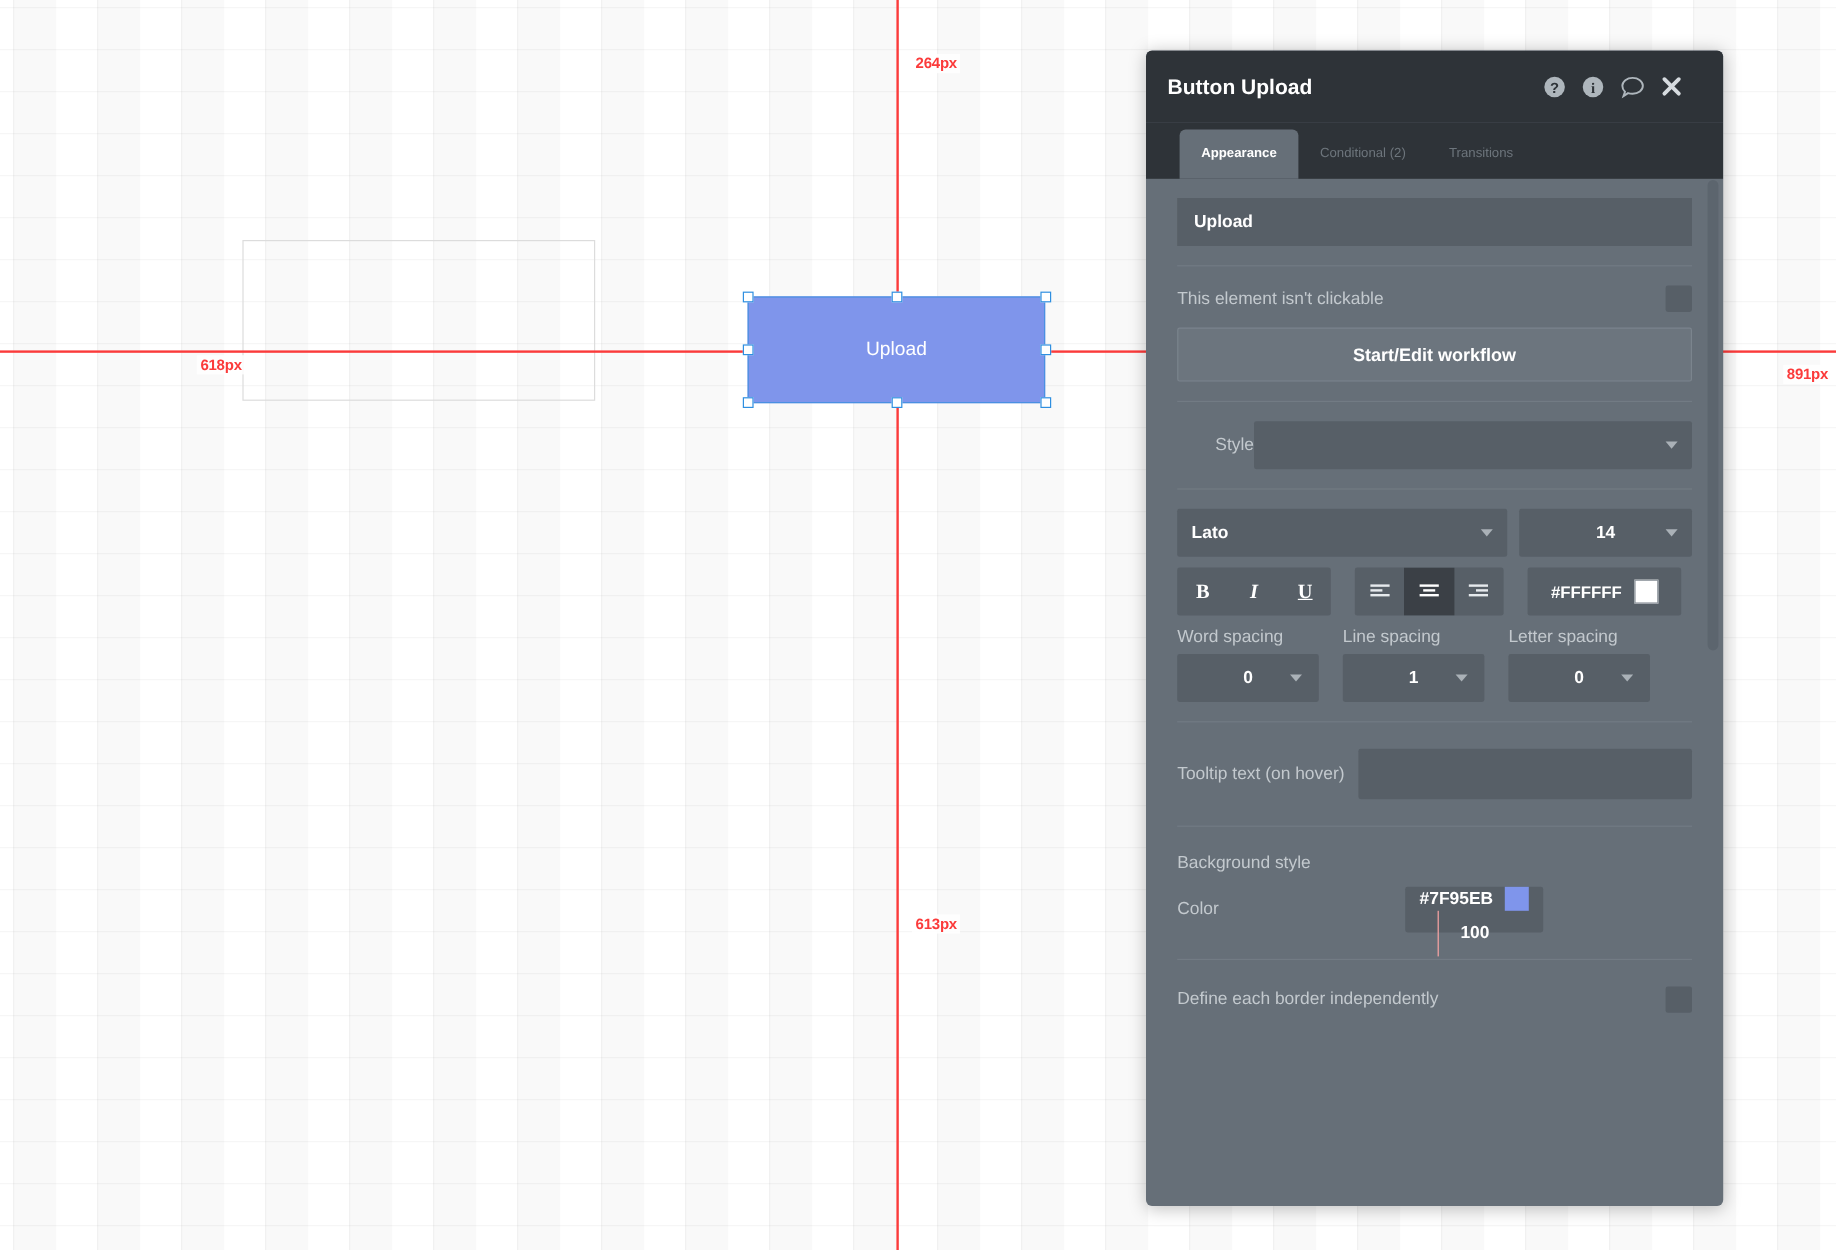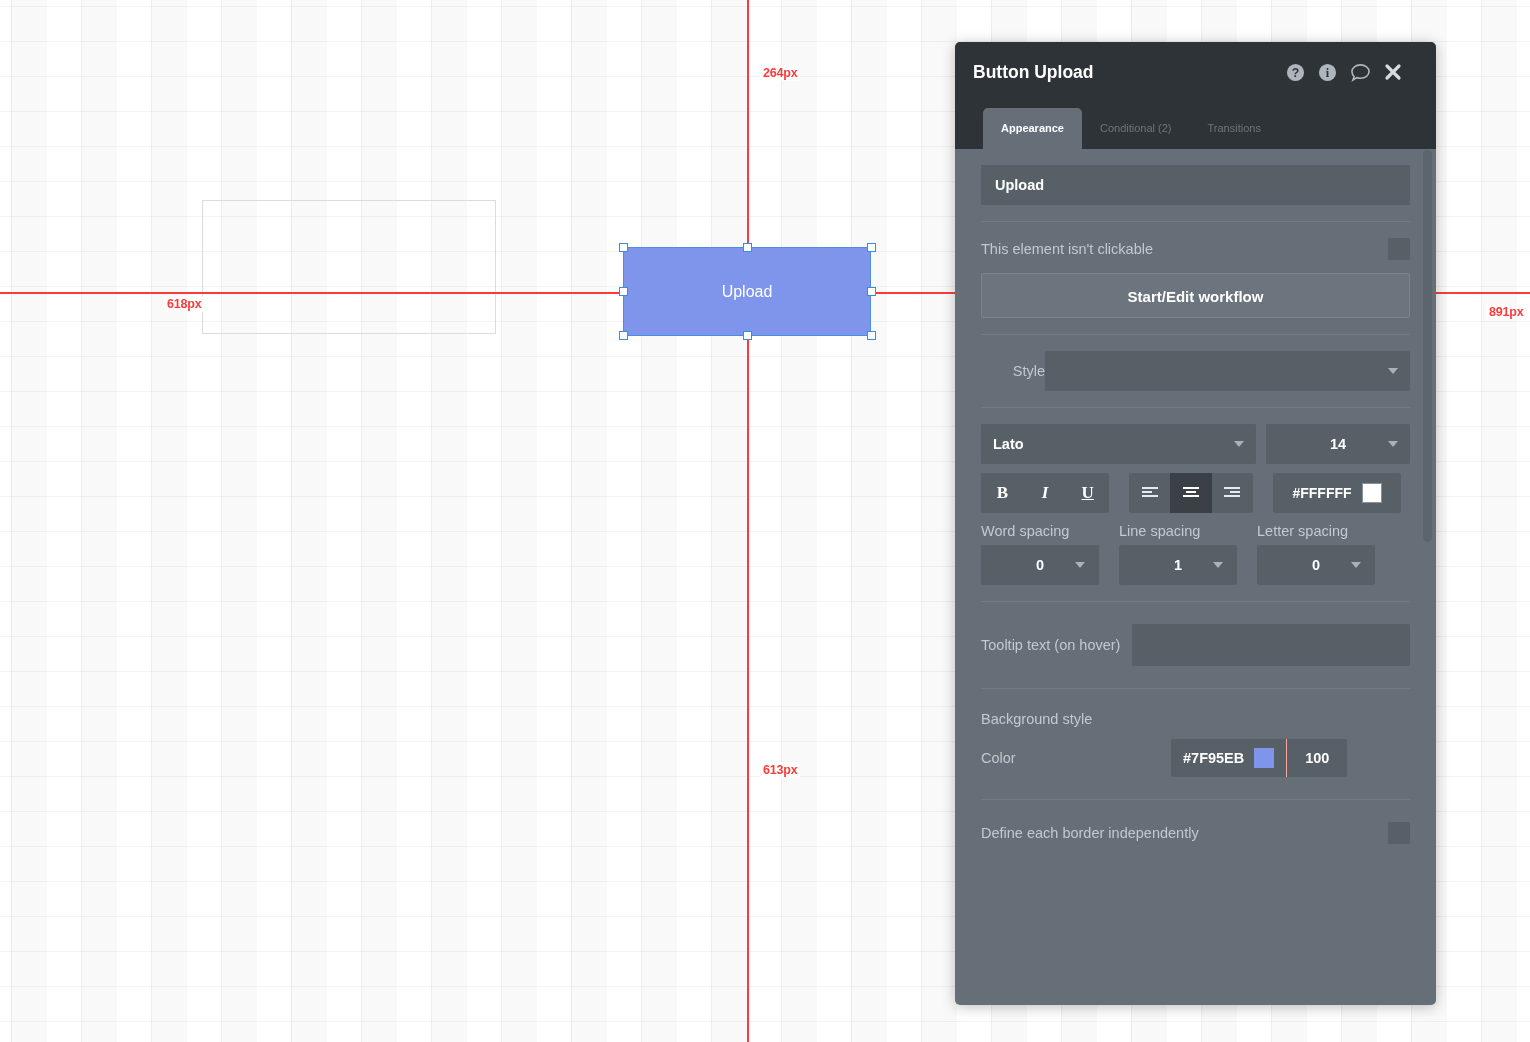--- a/index.html
+++ b/index.html
@@ -306,20 +306,21 @@
   .bg-row .row-label { width: 190px; }
   .bg-select { flex: 1; }
   .color-row { display: flex; align-items: center; margin-top: 12px; }
   .color-row .row-label { width: 190px; }
   .color-field {
     display: flex;
     align-items: center;
     background: #575f67;
     height: 38px;
     border-radius: 2px;
+    flex-direction: column;
   }
   .color-hex {
     padding: 0 12px;
     color: #ffffff;
     font-weight: bold;
     font-size: 14.5px;
     display: flex;
     align-items: center;
     gap: 10px;
   }
@@ -353,21 +354,21 @@
 <body>
 
 <div id="canvas">
 
   <div id="ghost-box"></div>
 
   <div class="guide-v" style="left:747px;"></div>
   <div class="guide-h" style="top:292px;"></div>
 
   <div class="guide-label" style="left:164px; top:296px;">618px</div>
-  <div class="guide-label" style="left:760px; top:65px;">264px</div>
+  <div class="guide-label" style="left:760px; top:45px;">264px</div>
   <div class="guide-label" style="left:760px; top:762px;">613px</div>
   <div class="guide-label" style="left:1486px; top:304px;">891px</div>
 
   <div id="canvas-button">
     <span class="btn-label">Upload</span>
   </div>
   <div class="handle" style="left:619px;  top:243px;"></div>
   <div class="handle" style="left:743px;  top:243px;"></div>
   <div class="handle" style="left:867px;  top:243px;"></div>
   <div class="handle" style="left:619px;  top:287px;"></div>

